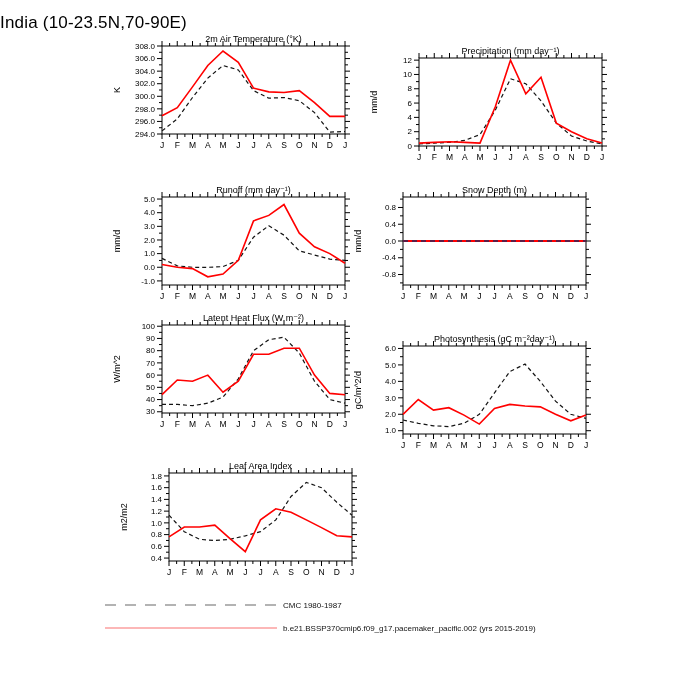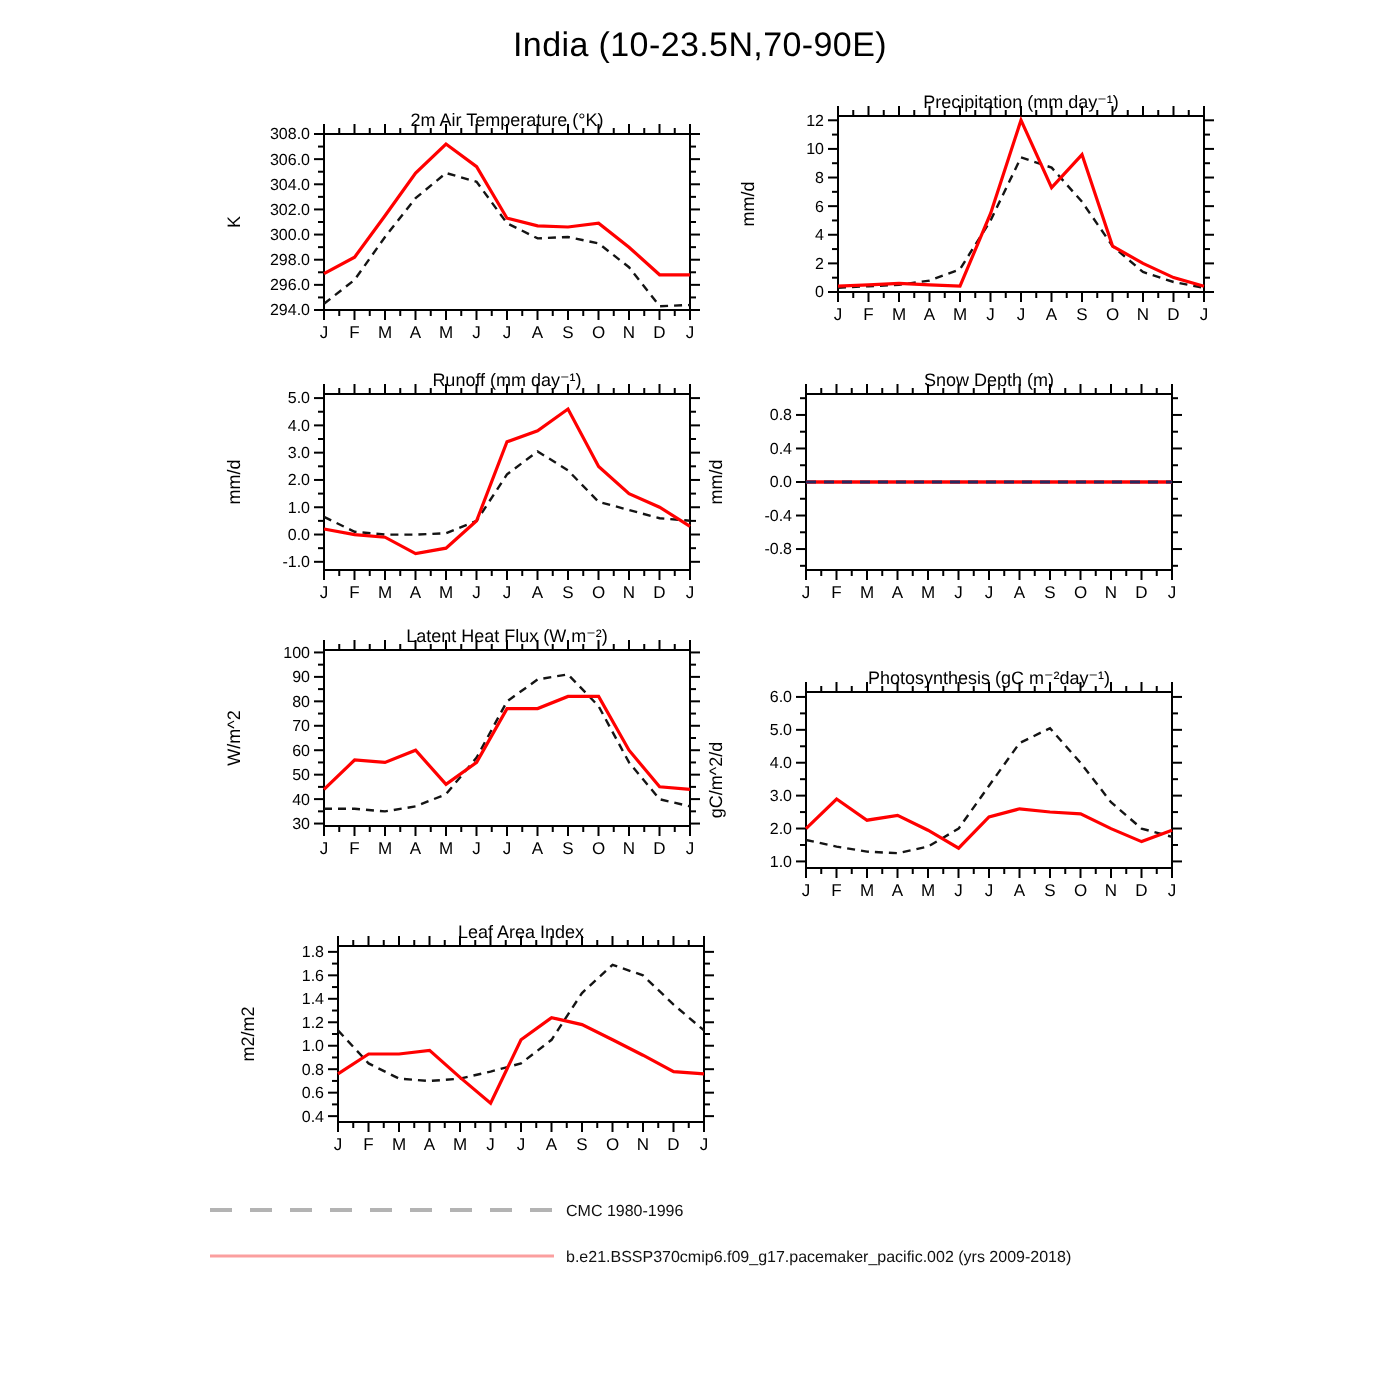--- a/index.html
+++ b/index.html
@@ -1,21 +1,21 @@
 <!DOCTYPE html>
 <html><head>
 <meta charset="utf-8">
 <style>
   html,body{margin:0;padding:0;background:#fff;}
   body{width:700px;height:700px;position:relative;overflow:hidden;
        font-family:"Liberation Sans","DejaVu Sans",sans-serif;color:#000;}
-  .page-title{position:absolute;top:13px;left:0;width:700px;text-align:center;
+  .page-title{position:absolute;top:13px;left:0;width:700px;
        font-size:17px;font-weight:normal;margin:0;letter-spacing:.2px;}
   .panel{position:absolute;width:250px;height:132px;margin:0;padding:0;}
-  #panel-0{left:107px;top:54px}
+  #panel-0{left:107px;top:33px}
   #panel-1{left:364px;top:45px}
   #panel-2{left:107px;top:184px}
   #panel-3{left:348px;top:184px}
   #panel-4{left:107px;top:312px}
   #panel-5{left:348px;top:333px}
   #panel-6{left:114px;top:460px}
   .panel svg{display:block}
   .legend{position:absolute;left:105px;top:600px;}
   .legend-row{display:flex;align-items:center;height:10px;margin-bottom:13px;}
   .legend-row svg{flex:0 0 auto;margin-right:6px;}
@@ -765,21 +765,21 @@
       <polyline points="55.0,55.2 70.3,71.7 85.5,79.3 100.8,80.5 116.0,79.3 131.3,75.8 146.5,71.7 161.8,59.9 177.0,36.5 192.3,22.4 207.5,27.7 222.8,42.3 238.0,55.2" fill="none" stroke="#141414" stroke-width="1.2" stroke-dasharray="4 3"></polyline>
       <polyline points="55.0,76.9 70.3,67.0 85.5,67.0 100.8,65.2 116.0,78.7 131.3,91.6 146.5,59.9 161.8,48.8 177.0,52.3 192.3,59.9 207.5,67.6 222.8,75.8 238.0,76.9" fill="none" stroke="#ff0000" stroke-width="1.6"></polyline>
     </svg>
 </figure>
 
 <div class="legend">
   <div class="legend-row">
     <svg width="172" height="6">
       <line class="dashed-swatch" x1="0" y1="3" x2="172" y2="3" stroke-width="2" stroke="#b3b3b3"></line>
     </svg>
-    <span class="legend-label">CMC 1980-1996</span>
+    <span class="legend-label">CMC 1980-1987</span>
   </div>
   <div class="legend-row">
     <svg width="172" height="6">
       <line x1="0" y1="3" x2="172" y2="3" stroke-width="1.6" stroke="#fb9f9f"></line>
     </svg>
-    <span class="legend-label">b.e21.BSSP370cmip6.f09_g17.pacemaker_pacific.002 (yrs 2009-2018)</span>
+    <span class="legend-label">b.e21.BSSP370cmip6.f09_g17.pacemaker_pacific.002 (yrs 2015-2019)</span>
   </div>
 </div>
 
 </body></html>

